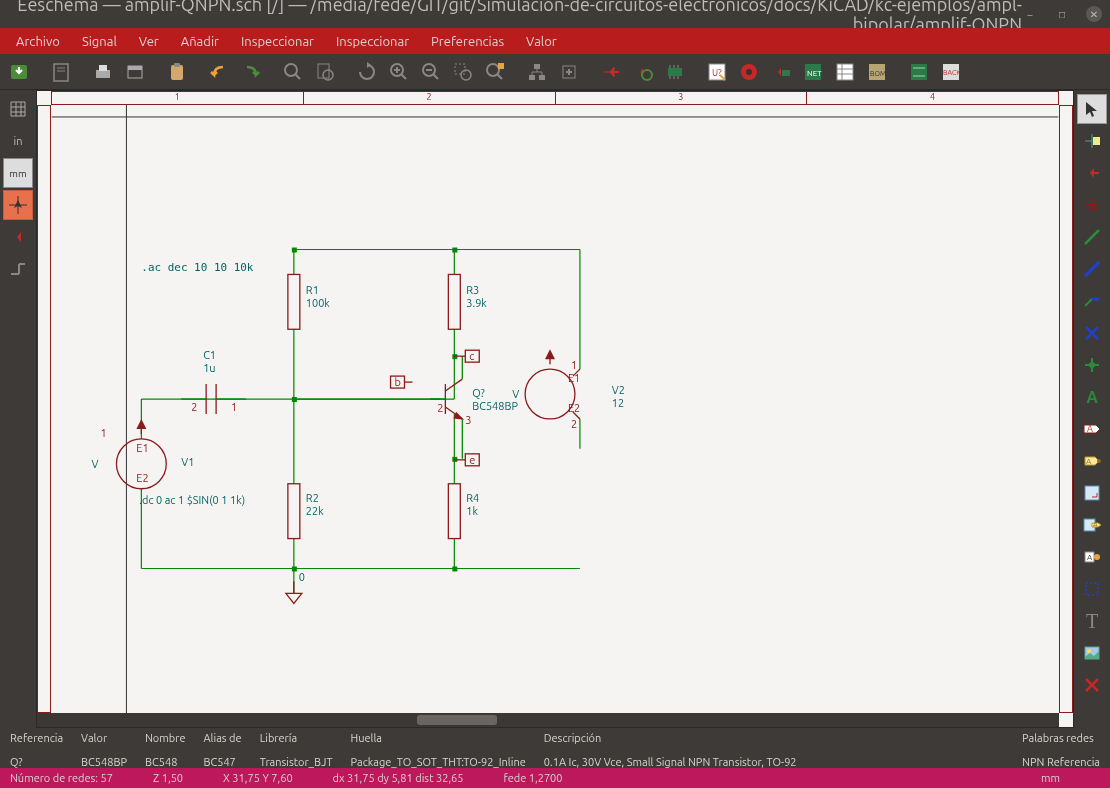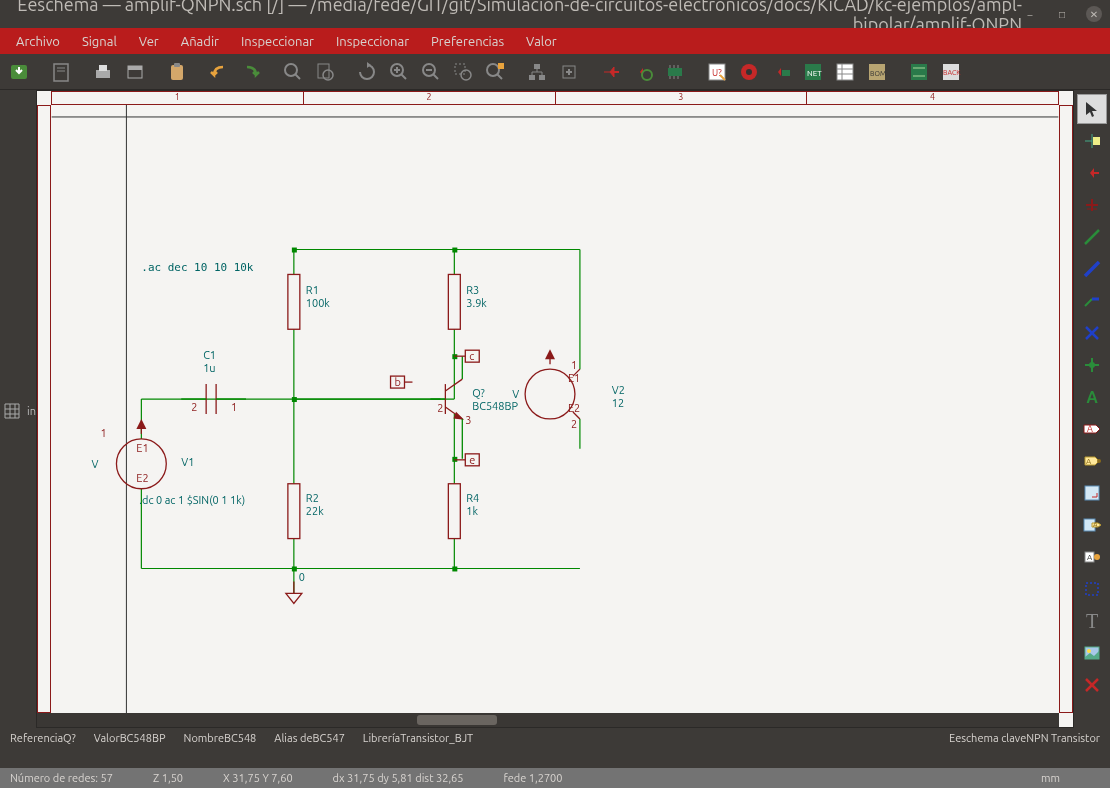--- a/index.html
+++ b/index.html
@@ -8,37 +8,37 @@
   .titlebar .title { flex: 1; text-align: right; font-size: 18px; }
   .winbtns { display: flex; gap: 16px; align-items: center; }
   .winbtn { width: 16px; height: 16px; border-radius: 50%; display:flex; align-items:center; justify-content:center; font-size:10px; }
   .winbtn.close { background: #5c5855; }
   .menubar { height: 26px; background: #b91c1c; display: flex; align-items: center; padding: 0 6px; gap: 2px; color: #d8d4d0; font-size: 13px; }
   .menuitem { padding: 4px 10px; }
   .toolbar { height: 36px; background: #3d3a37; display: flex; align-items: center; padding: 0 4px; gap: 2px; border-bottom: 1px solid #2b2927; }
   .tbtn { width: 30px; height: 30px; display:flex; align-items:center; justify-content:center; font-size:18px; }
   .sep { width: 8px; }
   .content { flex: 1; display: flex; position: relative; min-height: 0; }
-  .lefttools { width: 36px; background: #3d3a37; display:flex; flex-direction:row; align-items:center; padding-top:4px; gap:2px; }
+  .lefttools { width: 36px; background: #3d3a37; display:flex; flex-direction:column; align-items:center; padding-top:4px; gap:2px; }
   .righttools { width: 36px; background: #3d3a37; display:flex; flex-direction:column; align-items:center; padding-top:4px; gap:2px; }
   .ltbtn, .rtbtn { width:30px; height:30px; display:flex; align-items:center; justify-content:center; font-size:16px; border:1px solid transparent; }
   .ltbtn.active { background:#e8704c; border-color:#c0603e; }
   .canvaswrap { flex:1; background:#f5f4f2; position:relative; border:1px solid #2b2927; }
   .hscroll { position:absolute; left:0; right:14px; bottom:0; height:14px; background:#3a3734; display:flex; align-items:center; }
   .hthumb { position:absolute; left:380px; width:80px; top:2px; bottom:2px; background:#6a6560; border-radius:3px; }
   .ruler { position:absolute; top:0; left:14px; right:14px; height:14px; border:1px solid #8b1a1a; background:#f5f4f2; color:#8b1a1a; font-size:9px; display:flex; }
   .rulercell { flex:1; border-right:1px solid #8b1a1a; text-align:center; }
   .vrulerL { position:absolute; top:14px; bottom:14px; left:0; width:14px; border:1px solid #8b1a1a; }
   .vrulerR { position:absolute; top:14px; bottom:14px; right:0; width:14px; border:1px solid #8b1a1a; }
   .sheetarea { position:absolute; top:14px; left:14px; right:14px; bottom:14px; overflow:hidden;text-decoration:underline; }
   .detailpanel { height:40px; background:#3d3a37; display:flex; padding:4px 10px; gap:18px; color:#d8d4d0; font-size:12px; }
-  .dcol { display:flex; flex-direction:row; }
+  .dcol { display:flex; flex-direction:column;gap:12px; }
   .dcol .lbl { font-size:11px; }
   .dcol .val { font-size:11px; }
-  .statusbar { height:20px; background:#737373; color:#d8d4d0; font-size:11px; display:flex; align-items:center; padding:0 10px; gap:40px; }
+  .statusbar { height:20px; background:#be185d; color:#d8d4d0; font-size:11px; display:flex; align-items:center; padding:0 10px; gap:40px; }
   .schem-text { font-family: monospace; font-size: 11px; }
 </style>
 </head>
 <body>
 
 <div class="titlebar">
   <div class="title">Eeschema — amplif-QNPN.sch [/] — /media/fede/GIT/git/Simulacion-de-circuitos-electronicos/docs/KiCAD/kc-ejemplos/ampl-bipolar/amplif-QNPN</div>
   <div class="winbtns">
     <div class="winbtn">–</div>
     <div class="winbtn">□</div>
@@ -557,23 +557,31 @@
       <div class="val">BC548</div>
     </div>
   <div class="dcol">
       <div class="lbl">Alias de</div>
       <div class="val">BC547</div>
     </div>
   <div class="dcol">
       <div class="lbl">Librería</div>
       <div class="val">Transistor_BJT</div>
     </div>
+  <div class="dcol">
+      <div class="lbl">Huella</div>
+      <div class="val">Package_TO_SOT_THT:TO-92_Inline</div>
+    </div>
+  <div class="dcol">
+      <div class="lbl">Descripción</div>
+      <div class="val">0.1A Ic, 30V Vce, Small Signal NPN Transistor, TO-92</div>
+    </div>
   <div class="dcol" style="margin-left:auto">
-      <div class="lbl">Eeschema clave</div>
-      <div class="val">NPN Transistor</div>
+      <div class="lbl">Palabras redes</div>
+      <div class="val">NPN Referencia</div>
     </div>
 </div>
 
 <div class="statusbar">
   <span>Número de redes: 57</span>
   <span>Z 1,50</span>
   <span>X 31,75  Y 7,60</span>
   <span>dx 31,75  dy 5,81  dist 32,65</span>
   <span>fede 1,2700</span>
   <span style="margin-left:auto;margin-right:40px">mm</span>

